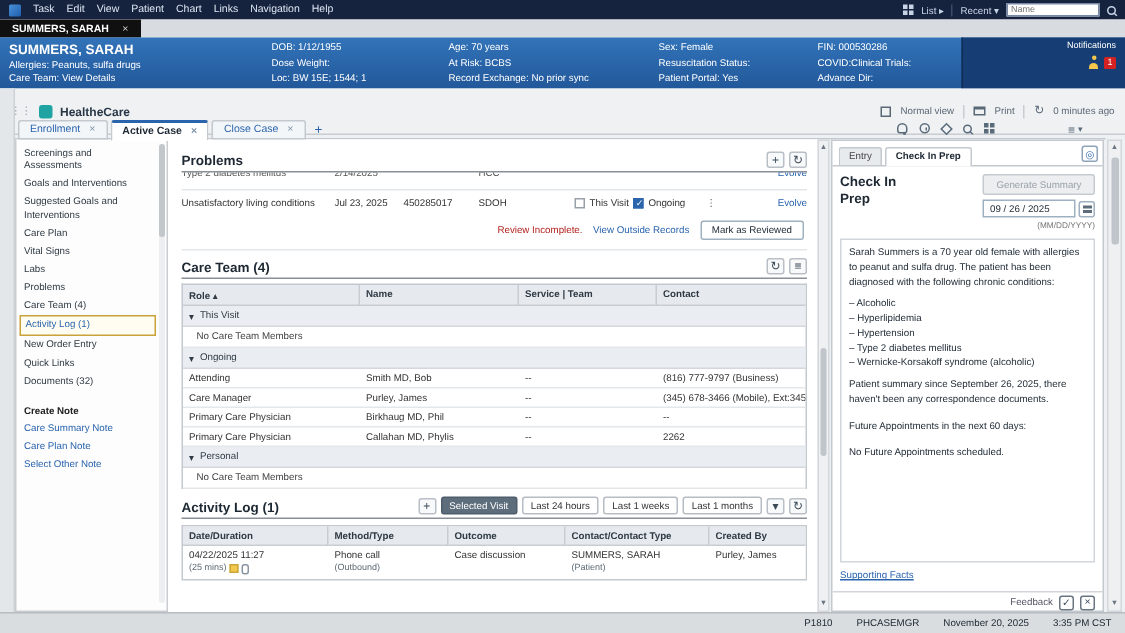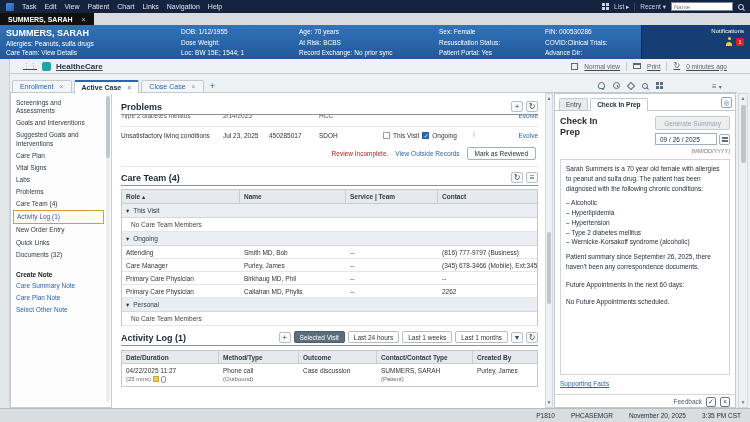--- a/index.html
+++ b/index.html
@@ -34,21 +34,21 @@
   .bname{font-size:9px;font-weight:bold;}
   .notif{flex:1;background:var(--notif-bg,#163e74);border-left:1px solid #0e2c55;display:flex;flex-direction:column;align-items:flex-end;padding:3px 6px;gap:3px;}
   .notif-label{font-size:6px;}
   .notif-icons{display:flex;align-items:center;gap:3px;}
   .person{width:8px;height:9px;position:relative;display:inline-block;}
   .person::before{content:"";position:absolute;top:0;left:2.5px;width:3px;height:3px;border-radius:50%;background:#f5c84c;}
   .person::after{content:"";position:absolute;bottom:0;left:1px;width:6px;height:4px;border-radius:3px 3px 0 0;background:#f5c84c;}
   .badge{min-width:8px;height:8px;background:#d42222;color:#fff;font-size:6px;display:flex;align-items:center;justify-content:center;border-radius:1px;padding:0 1px;}
 
   
-  .toolbar{position:absolute;top:59px;left:0;width:750px;height:15px;background:#eff1f3;border-bottom:1px solid #c9cdd2;display:flex;align-items:center;gap:5px;padding:0 23px;color:#3c4a57;text-decoration:underline;}
+  .toolbar{position:absolute;top:59px;left:0;width:750px;height:31px;background:#eff1f3;border-bottom:1px solid #c9cdd2;display:flex;align-items:center;gap:5px;padding:0 7px;color:#3c4a57;}
   .drag-dots{color:#98a2ab;letter-spacing:0;}
   .hc-icon{width:9px;height:9px;background:#1fa3a3;border-radius:2px;flex:none;}
   .hc-name{font-weight:bold;font-size:8px;color:#273746;}
   .toolbar-right{margin-left:auto;display:flex;align-items:center;gap:6px;color:#5a6876;font-size:6.5px;}
   .t-sep{width:1px;height:9px;background:#c9cdd2;}
   .i-fullscreen{width:7px;height:7px;border:1px solid #5a6876;flex:none;}
   .i-print{width:8px;height:6px;border:1px solid #5a6876;border-top:2.5px solid #5a6876;flex:none;}
   .glyph{font-size:8px;line-height:1;}
 
   

